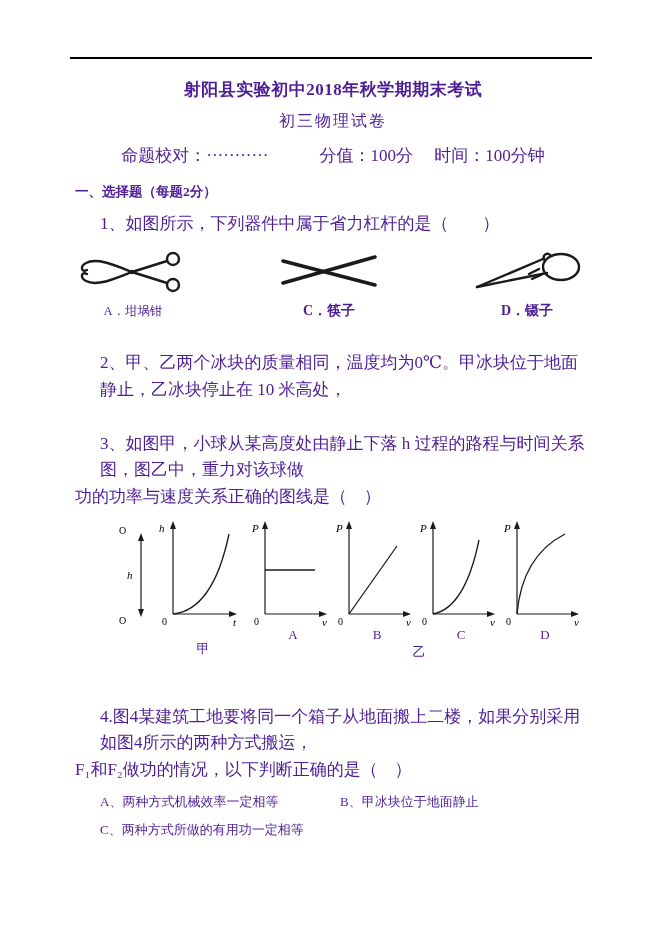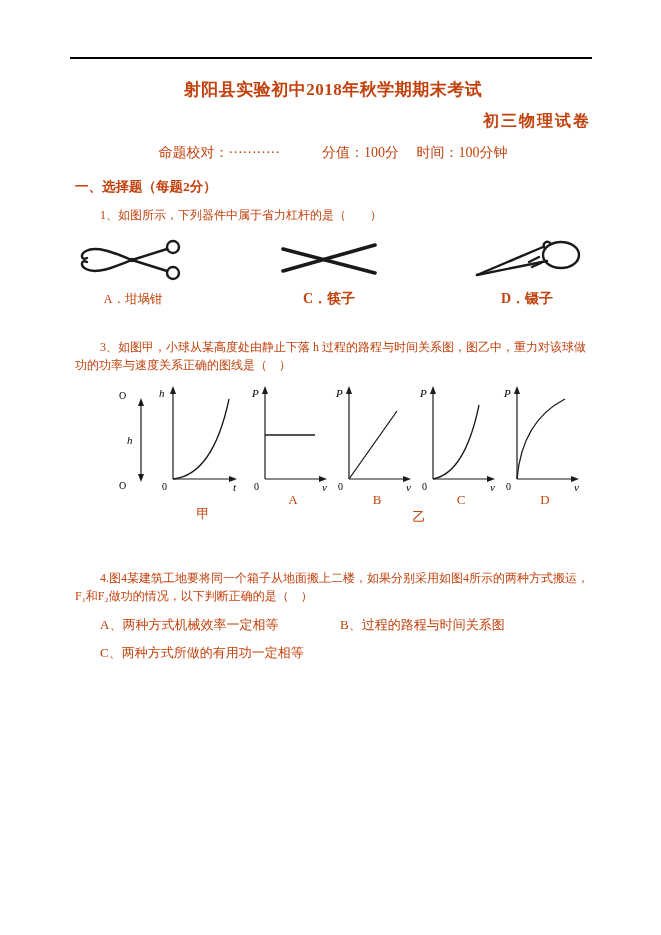--- a/index.html
+++ b/index.html
@@ -1,39 +1,39 @@
 <!DOCTYPE html>
 <html><head>
 <meta charset="utf-8">
 <style>
   html,body{margin:0;padding:0;background:#e8e8e8;}
   .page{position:relative;width:661px;height:935px;background:#ffffff;margin:0 auto;
-        font-family:"Liberation Serif","DejaVu Serif",serif;color:#c2410c;overflow:hidden;}
+        font-family:"Liberation Serif","DejaVu Serif",serif;color:#4c1d95;overflow:hidden;}
   .top-rule{position:absolute;left:70px;top:57px;width:522px;height:2px;background:#000;}
   .content{position:absolute;left:75px;top:78px;width:516px;}
   .title{font-size:17px;font-weight:bold;text-align:center;margin:0 0 10px 0;letter-spacing:.5px;}
-  .subtitle{font-size:16px;font-weight:bold;text-align:right;margin:0 0 12px 0;letter-spacing:2px;}
-  .meta{font-size:14px;text-align:center;margin:0 0 16px 0;}
+  .subtitle{font-size:16px;font-weight:normal;text-align:center;margin:0 0 12px 0;letter-spacing:2px;}
+  .meta{font-size:17px;text-align:center;margin:0 0 16px 0;}
   .sec{font-size:13.5px;font-weight:bold;margin:0 0 10px 0;}
-  .qline{font-size:12px;line-height:1.55;margin:0;}
+  .qline{font-size:17px;line-height:1.55;margin:0;}
   .ind{margin-left:25px;}
   .q1-text{margin-bottom:8px;}
   
   .tools-row{display:flex;justify-content:space-between;align-items:flex-end;margin:8px 6px 2px 2px;}
   .tool{display:flex;flex-direction:column;align-items:center;}
   .tool svg{display:block;}
   .tool-label{font-size:14px;font-weight:bold;margin-top:5px;}
   .tool:first-child .tool-label{font-weight:normal;font-size:12.5px;}
   .tool-stroke{fill:none;stroke:#1a1a1a;stroke-width:2.4;stroke-linecap:round;}
   .tool-thick{fill:none;stroke:#1a1a1a;stroke-width:3.6;stroke-linecap:round;}
   
   .q2-block{margin-top:30px;}
   .opts-line{margin-top:9px;}
   
-  .q3-block{margin-top:11px;}
+  .q3-block{margin-top:28px;}
   .figure-row{display:flex;align-items:flex-start;margin:8px 0 0 40px;}
   .graph-block{display:flex;flex-direction:column;align-items:center;}
   .yi-wrap{display:flex;flex-direction:column;}
   .yi-graphs{display:flex;}
   .caption{font-size:13px;line-height:1;}
   .jia-caption{margin-top:14px;}
   .yi-caption{text-align:center;margin-top:4px;}
   .axis{stroke:#1a1a1a;stroke-width:1.2;fill:none;}
   .curve{stroke:#1a1a1a;stroke-width:1.3;fill:none;}
   .arrow{fill:#1a1a1a;stroke:none;}
@@ -83,20 +83,21 @@
           <ellipse class="tool-stroke" cx="92" cy="22" rx="18" ry="13"></ellipse>
           <path class="tool-stroke" d="M76,16 C72,10 79,6 82,11"></path>
           <path class="tool-stroke" d="M70,24 L60,29"></path>
           <path class="tool-stroke" d="M72,30 L63,34"></path>
         </svg>
         <div class="tool-label">D．镊子</div>
       </div>
     </div>
 
     <div class="q2-block">
+      <div class="qline ind">2、甲、乙两个冰块的质量相同，温度均为0℃。甲冰块位于地面静止，乙冰块停止在 10 米高处，</div>
     </div>
 
     <div class="q3-block">
       <div class="qline ind">3、如图甲，小球从某高度处由静止下落 h 过程的路程与时间关系图，图乙中，重力对该球做</div>
       <div class="qline">功的功率与速度关系正确的图线是（　）</div>
 
       <div class="figure-row">
 
         <svg width="40" height="110" viewBox="0 0 40 110">
           <text class="gnum" x="4" y="16">O</text>
@@ -179,19 +180,19 @@
           <div class="caption yi-caption">乙</div>
         </div>
       </div>
     </div>
 
     <div class="q4-block">
       <div class="qline ind">4.图4某建筑工地要将同一个箱子从地面搬上二楼，如果分别采用如图4所示的两种方式搬运，</div>
       <div class="qline">F₁和F₂做功的情况，以下判断正确的是（　）</div>
       <div class="opt-grid">
         <div>A、两种方式机械效率一定相等</div>
-        <div>B、过程的路程与时间关系图</div>
+        <div>B、甲冰块位于地面静止</div>
         <div>C、两种方式所做的有用功一定相等</div>
       </div>
     </div>
 
   </div>
 </div>
 
 </body></html>

